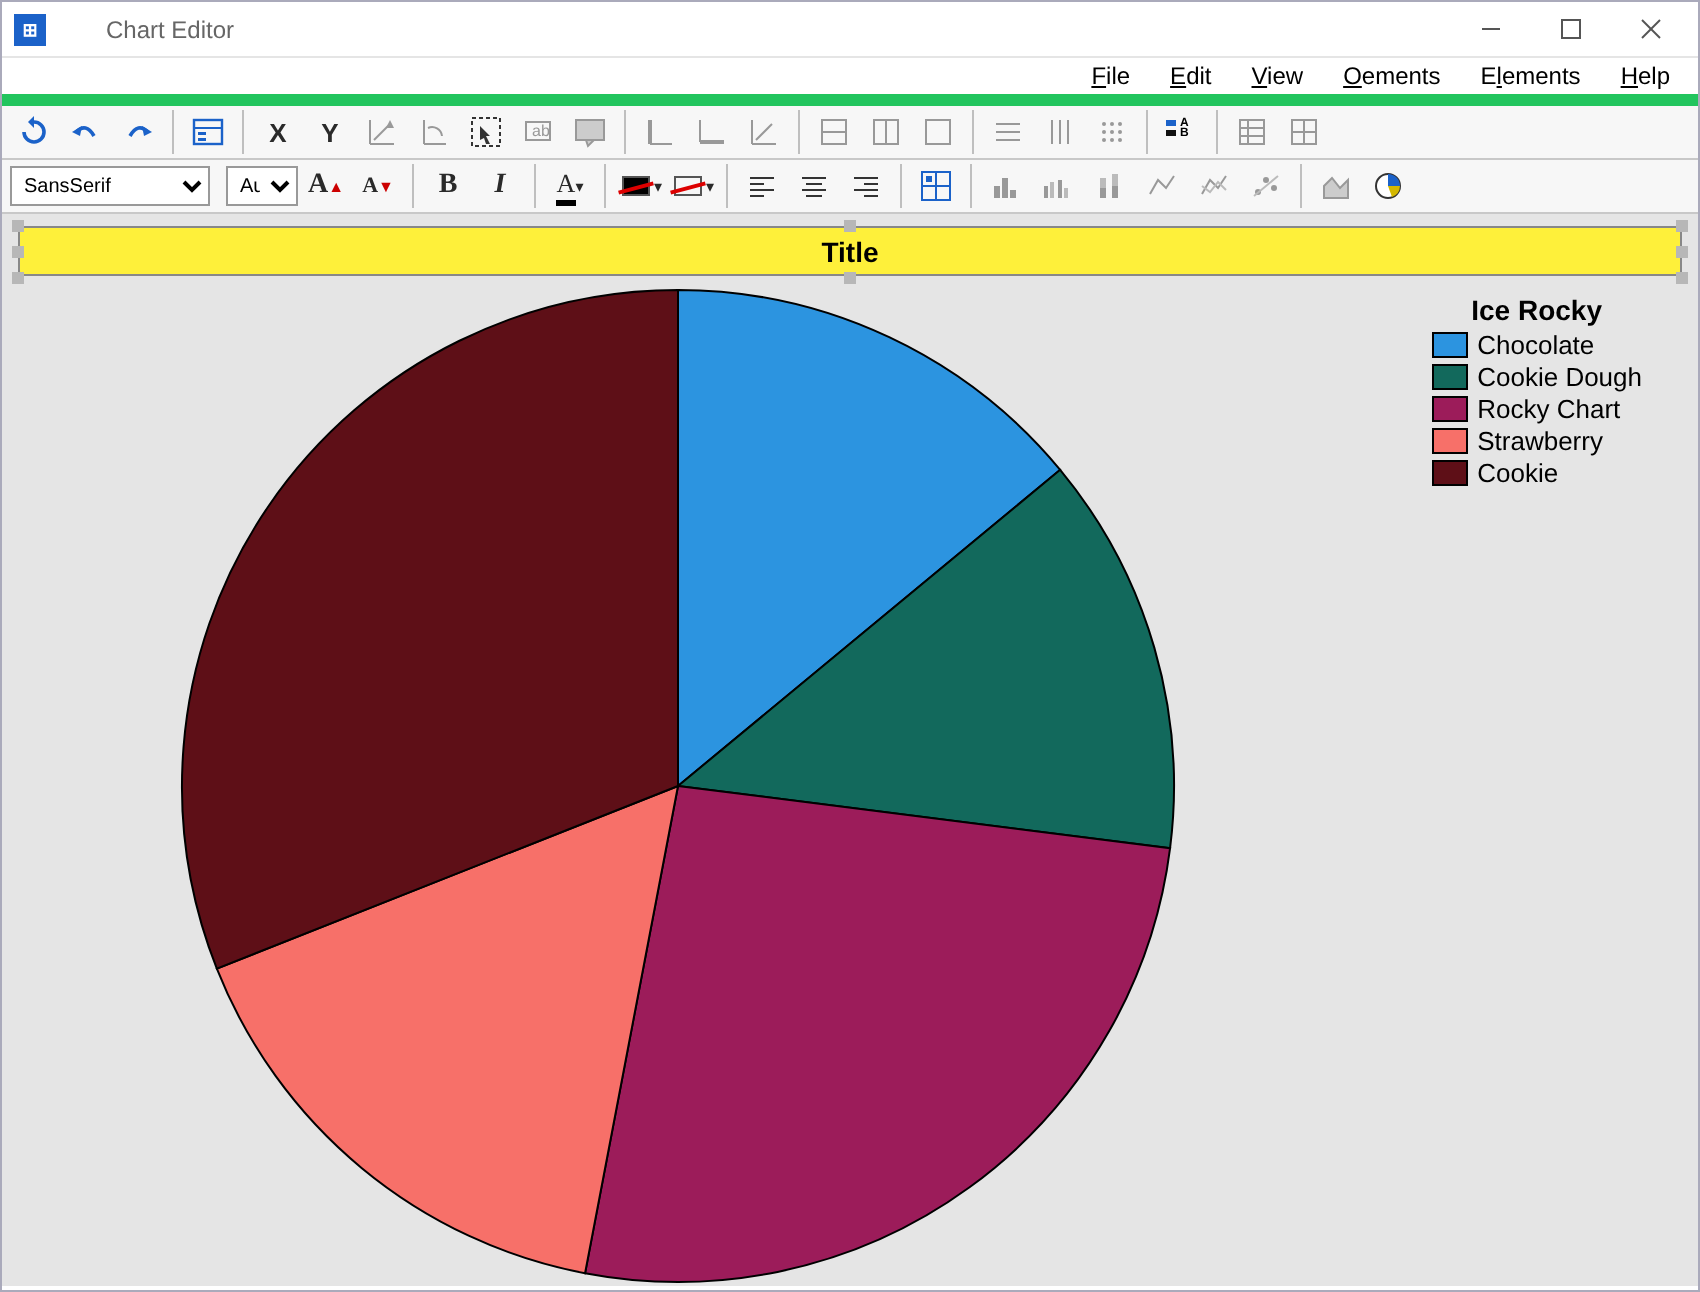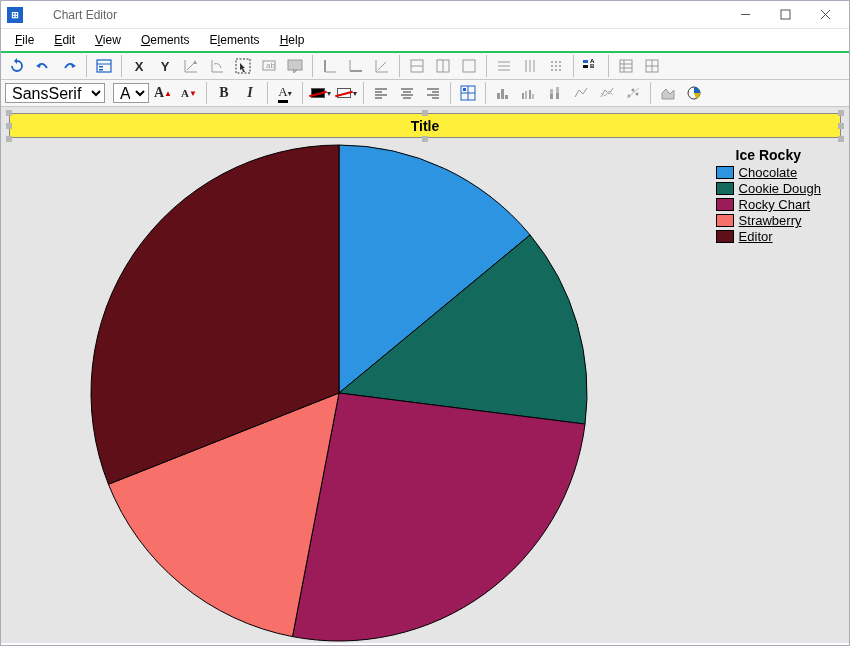--- a/index.html
+++ b/index.html
@@ -23,21 +23,21 @@
 .titlebar .title { flex: 1; margin-left: 24px; }
 .win-controls { display: flex; }
 .win-btn {
   width: 40px; height: 26px; display: flex;
   align-items: center; justify-content: center;
   color: #444;
 }
 
 .menubar {
   height: 24px; display: flex; align-items: center;
-  padding: 0 4px; border-bottom: 2px solid #22c55e;
+  padding: 0 4px; border-bottom: 6px solid #22c55e; justify-content: flex-end;
 }
 .menu-item {
   padding: 2px 10px; cursor: default;
 }
 .menu-item .ul { text-decoration: underline; }
 
 .toolbar-row {
   display: flex; align-items: center;
   border-bottom: 1px solid #c8c8c8;
   background: #f7f7f7;
@@ -48,21 +48,21 @@
 }
 .tb-btn {
   width: 24px; height: 22px; display: flex;
   align-items: center; justify-content: center;
   color: #2a2a2a; cursor: default;
 }
 .tb-btn.dim { color: #701a75; }
 .tb-btn svg { display: block; }
 .tb-select {
   height: 20px; border: 1px solid #999; background: #fff;
-  font-size: 16px; padding: 0 2px;
+  font-size: 10px; padding: 0 2px;
 }
 .font-a { font-family: 'Times New Roman', serif; font-size: 14px; font-weight: bold; }
 .font-up .sup { font-size: 8px; color: #c00; vertical-align: super; }
 .font-dn .sup { font-size: 8px; color: #c00; vertical-align: super; }
 .red-strike { position:relative; display:inline-block; width:18px; height:14px; }
 .red-strike .box { position:absolute; top:2px; left:2px; width:14px; height:10px; border:1px solid #555; }
 .red-strike .line { position:absolute; top:7px; left:0; width:18px; height:2px; background:#d00; transform:rotate(-15deg); }
 
 .canvas {
   position: relative; width: 100%;
@@ -78,21 +78,21 @@
 }
 .sel-handle {
   position: absolute; width: 6px; height: 6px;
   background: #b7b7b7; 
 }
 .legend {
   position: absolute; top: 40px; right: 28px;
   font-size: 13px;
 }
 .legend-title { font-weight: bold; text-align: center; margin-bottom: 2px; font-size: 14px; }
-.legend-row { display: flex; align-items: center; margin: 1px 0; text-decoration: underline; }
+.legend-row { display: flex; align-items: center; margin: 1px 0; }
 .legend-sw { width: 18px; height: 13px; border: 1px solid #000; margin-right: 5px; }
 .pie-wrap {
   position: absolute; top: 36px; left: 88px;
   width: 500px; height: 500px;
 }
 </style>
 </head>
 <body>
 
 <div class="titlebar">
@@ -460,17 +460,17 @@
         <div class="legend-row">
           <div class="legend-sw" style="background: rgb(156, 28, 90);"></div>
           <span>Rocky Chart</span>
         </div>
         <div class="legend-row">
           <div class="legend-sw" style="background: rgb(247, 112, 105);"></div>
           <span>Strawberry</span>
         </div>
         <div class="legend-row">
           <div class="legend-sw" style="background: rgb(94, 15, 23);"></div>
-          <span>Editor</span>
+          <span>Cookie</span>
         </div>
       </div>
   </div>
 </div>
 
 </body></html>

